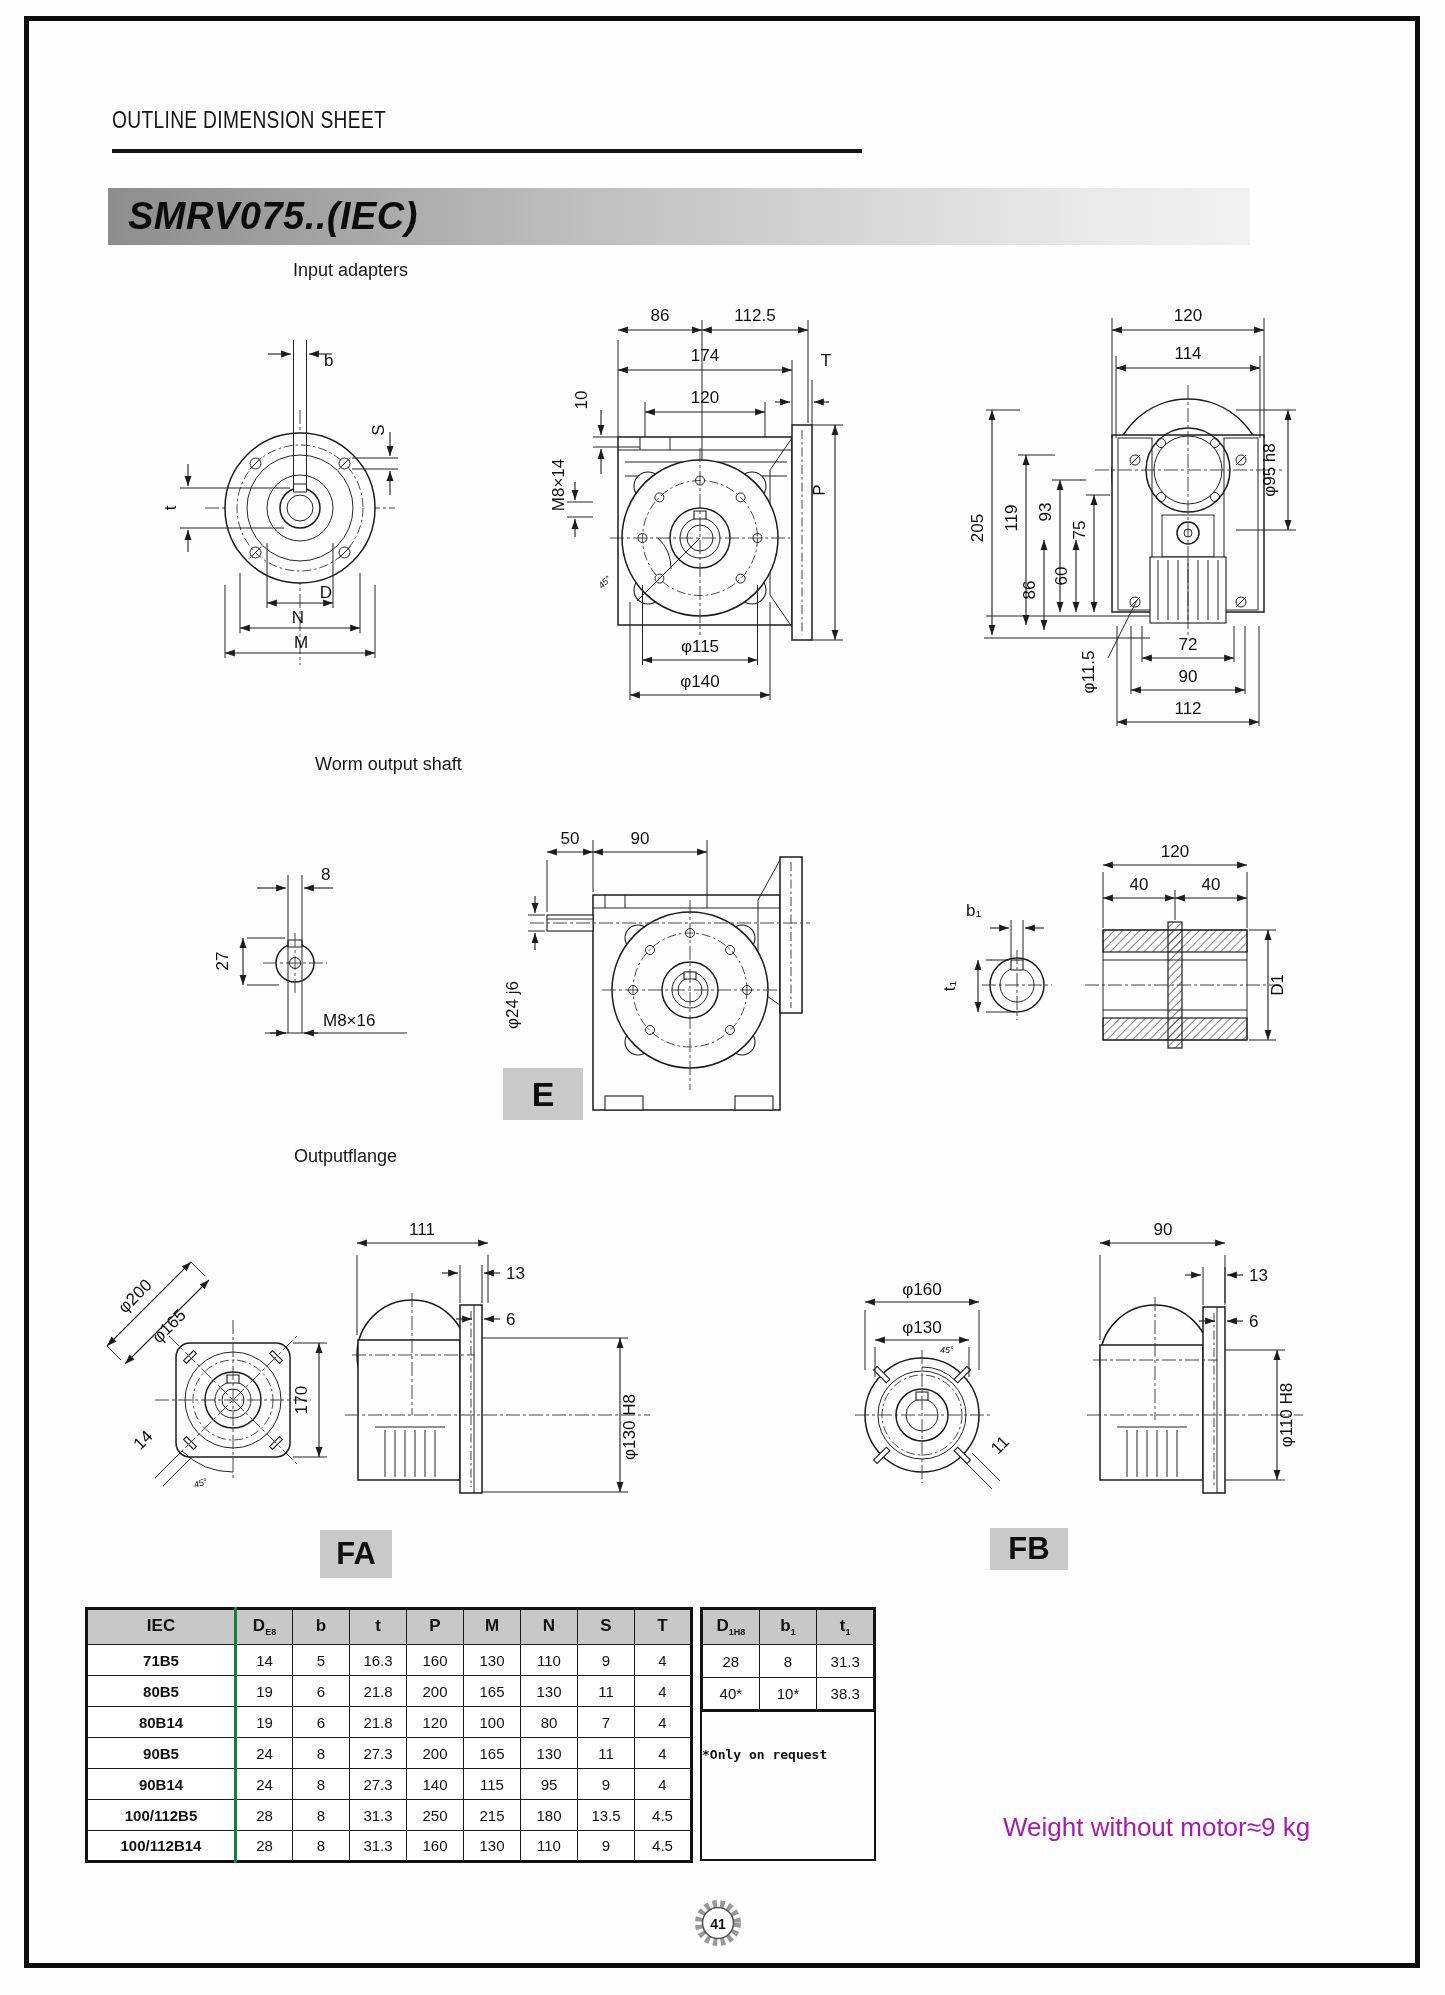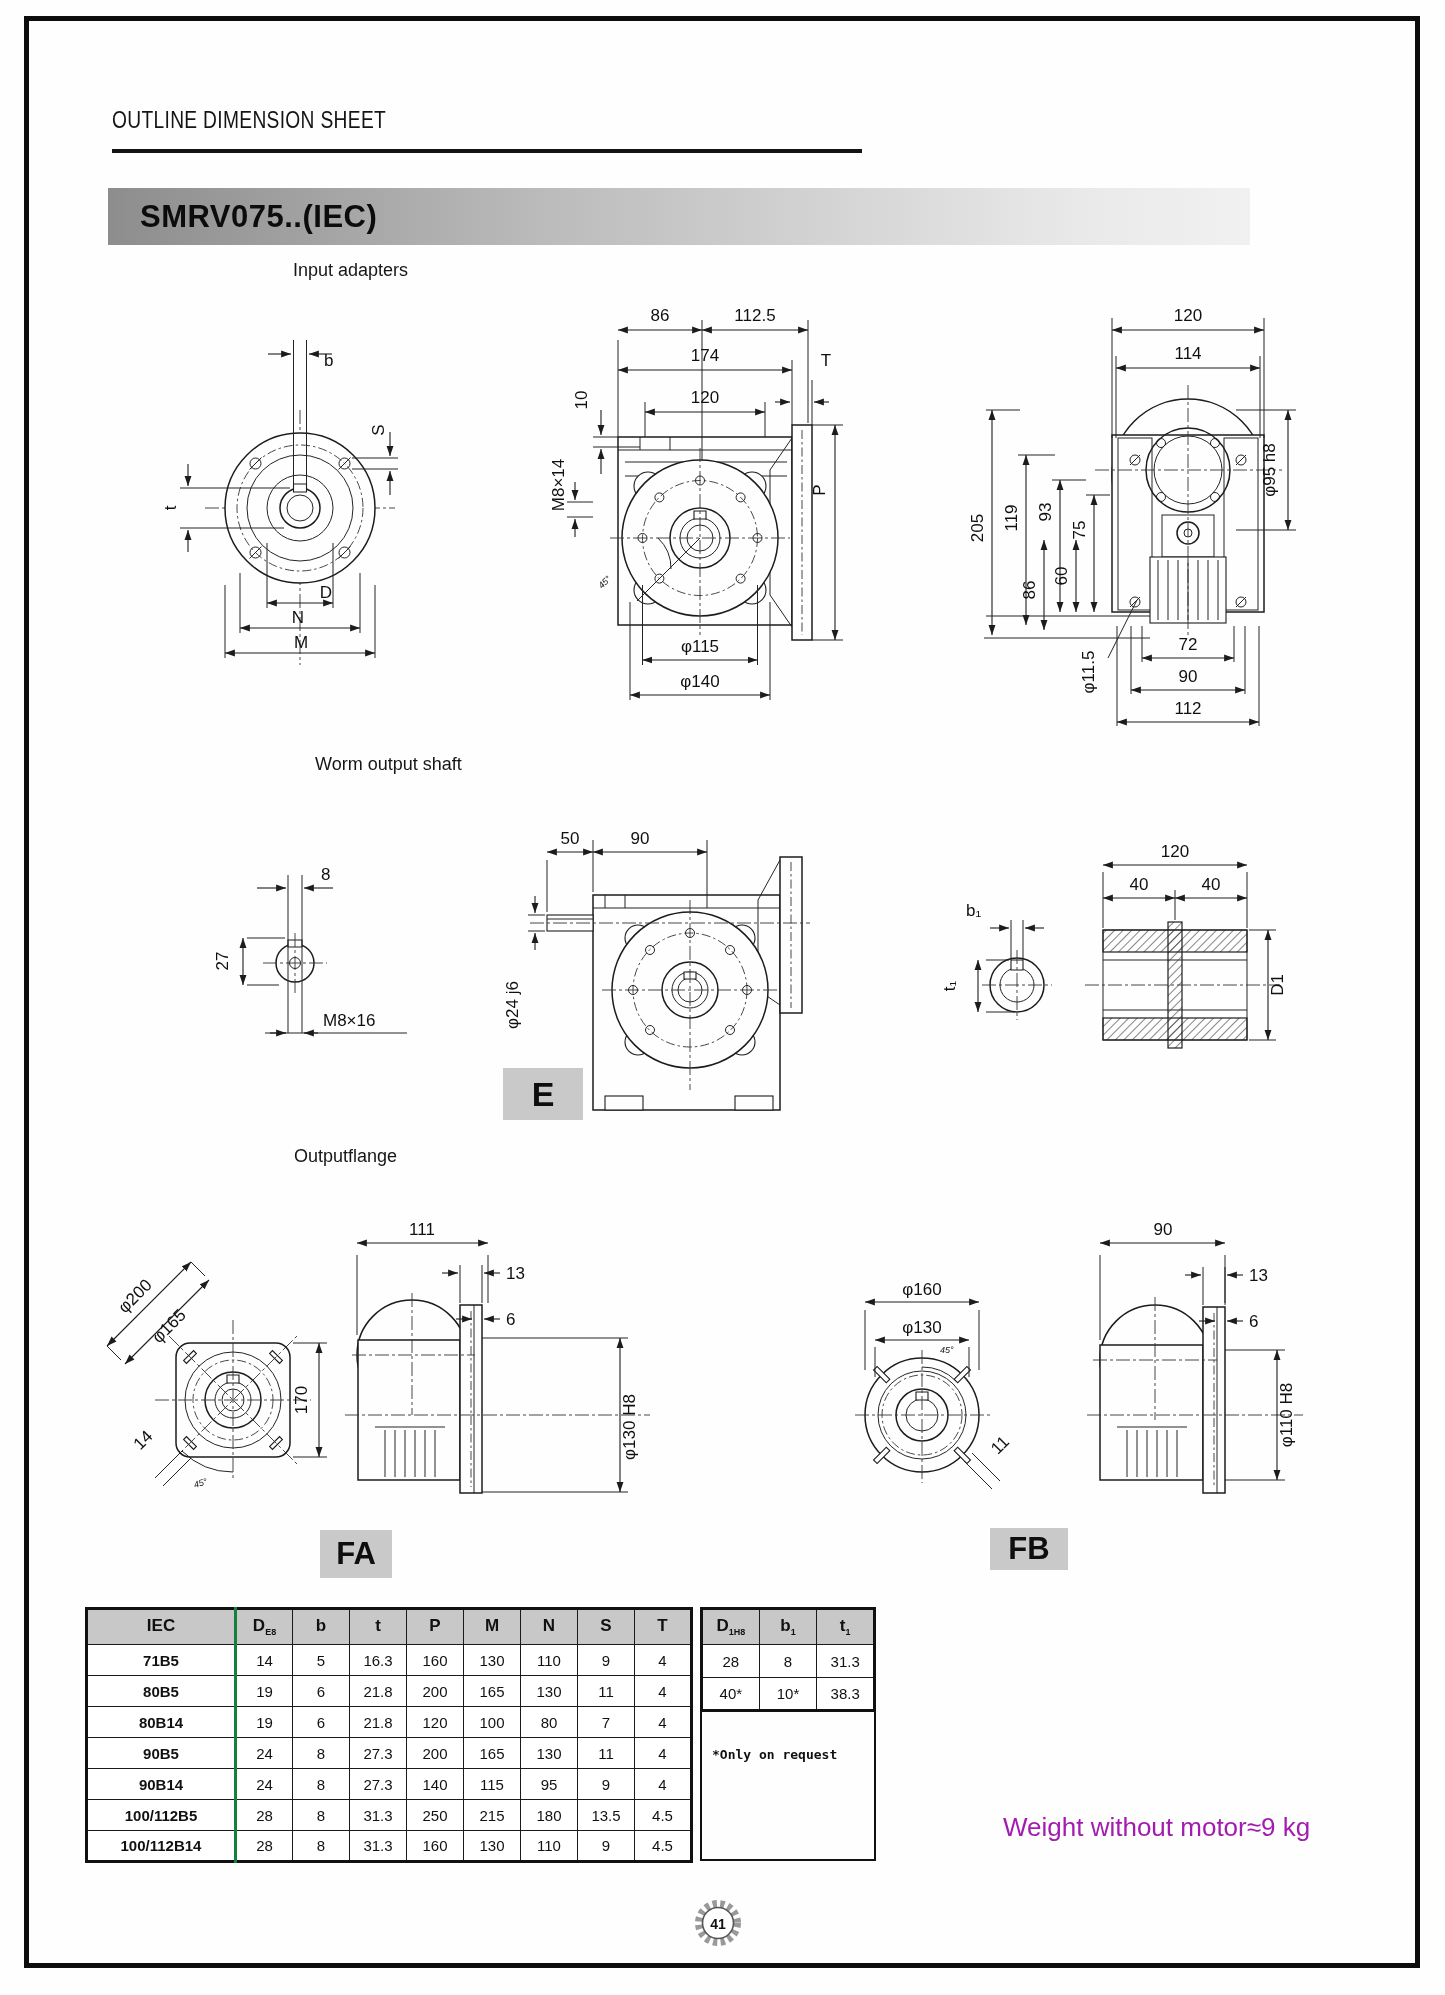--- a/index.html
+++ b/index.html
@@ -2,21 +2,21 @@
 <html><head>
 <meta charset="utf-8">
 <style>
 *{margin:0;padding:0;box-sizing:border-box}
 html,body{background:#9a9a9a}
 .page{position:relative;width:1445px;height:1995px;background:#fefefe;overflow:hidden;font-family:"Liberation Sans",sans-serif;color:#111}
 .frame{position:absolute;left:24px;top:16px;width:1396px;height:1952px;border:5px solid #0d0d0d;pointer-events:none}
 .hdr{position:absolute;left:112px;top:106px;font-size:24px;letter-spacing:.4px;color:#141414;transform:scaleX(.8);transform-origin:left center;white-space:nowrap}
 .hdrline{position:absolute;left:112px;top:149px;width:750px;height:4px;background:#141414}
 .titlebar{position:absolute;left:108px;top:188px;width:1142px;height:57px;background:linear-gradient(90deg,#8d8d8d 0%,#bdbdbd 40%,#e9e9e9 85%,#f1f1f1 100%);display:flex;align-items:center}
-.titlebar span{font-size:31px;font-weight:bold;letter-spacing:.5px;padding-left:32px;color:#0c0c0c}
+.titlebar span{font-size:38px;font-weight:bold;font-style:italic;letter-spacing:.5px;padding-left:20px;color:#0c0c0c}
 .seclab{position:absolute;font-size:18px;color:#161616}
 .badge{position:absolute;background:#c9c9c9;display:flex;align-items:center;justify-content:center;font-weight:bold;color:#0e0e0e}
 .weight{position:absolute;left:1003px;top:1812px;font-size:26px;color:#a21caf}
 svg{position:absolute;overflow:visible}
 svg .ln{stroke:#1c1c1c;stroke-width:1.5;fill:none}
 svg .tn{stroke:#242424;stroke-width:1;fill:none}
 svg .cl{stroke:#333;stroke-width:.9;fill:none;stroke-dasharray:14 3 3 3}
 svg .dd{stroke:#333;stroke-width:.9;fill:none;stroke-dasharray:9 3 2.5 3}
 svg .dim{stroke:#1c1c1c;stroke-width:1.1;fill:none;marker-start:url(#arr);marker-end:url(#arr)}
 svg .de{stroke:#1c1c1c;stroke-width:1.1;fill:none;marker-end:url(#arr)}
@@ -26,21 +26,21 @@
 svg text.sm{font-size:9px;font-style:italic}
 table.dt{position:absolute;border-collapse:collapse;table-layout:fixed;border:3px solid #111;background:#fff}
 table.dt th,table.dt td{border:1.4px solid #1a1a1a;text-align:center;vertical-align:middle;font-size:15px;padding:0;height:31px;color:#111}
 table.dt th{background:#c8c8c8;font-size:17px;font-weight:bold;height:36px}
 table.dt sub{font-size:9px}
 #tblL{left:85px;top:1607px;width:608px}
 #tblL .c0{width:149px;border-right:3px solid #15803d}
 #tblL td.c0{font-weight:bold}
 #tblR{left:700px;top:1607px;width:176px}
 #tblR td{height:33px}
-.notebox{position:absolute;left:700px;top:1709px;width:176px;height:152px;border:2.5px solid #111;border-top:none;font-family:"DejaVu Sans Mono",monospace;font-size:13px;font-weight:bold;padding:38px 2px 0 10px;color:#111;white-space:nowrap}
+.notebox{position:absolute;left:700px;top:1709px;width:176px;height:152px;border:2.5px solid #111;border-top:none;font-family:"DejaVu Sans Mono",monospace;font-size:13px;font-weight:bold;padding:38px 2px 0 0;color:#111;white-space:nowrap}
 .gearbadge{left:691px;top:1896px}
 </style>
 </head>
 <body>
 
 <div class="page">
   <div class="frame"></div>
 
   <div class="hdr">OUTLINE DIMENSION SHEET</div>
   <div class="hdrline"></div>

